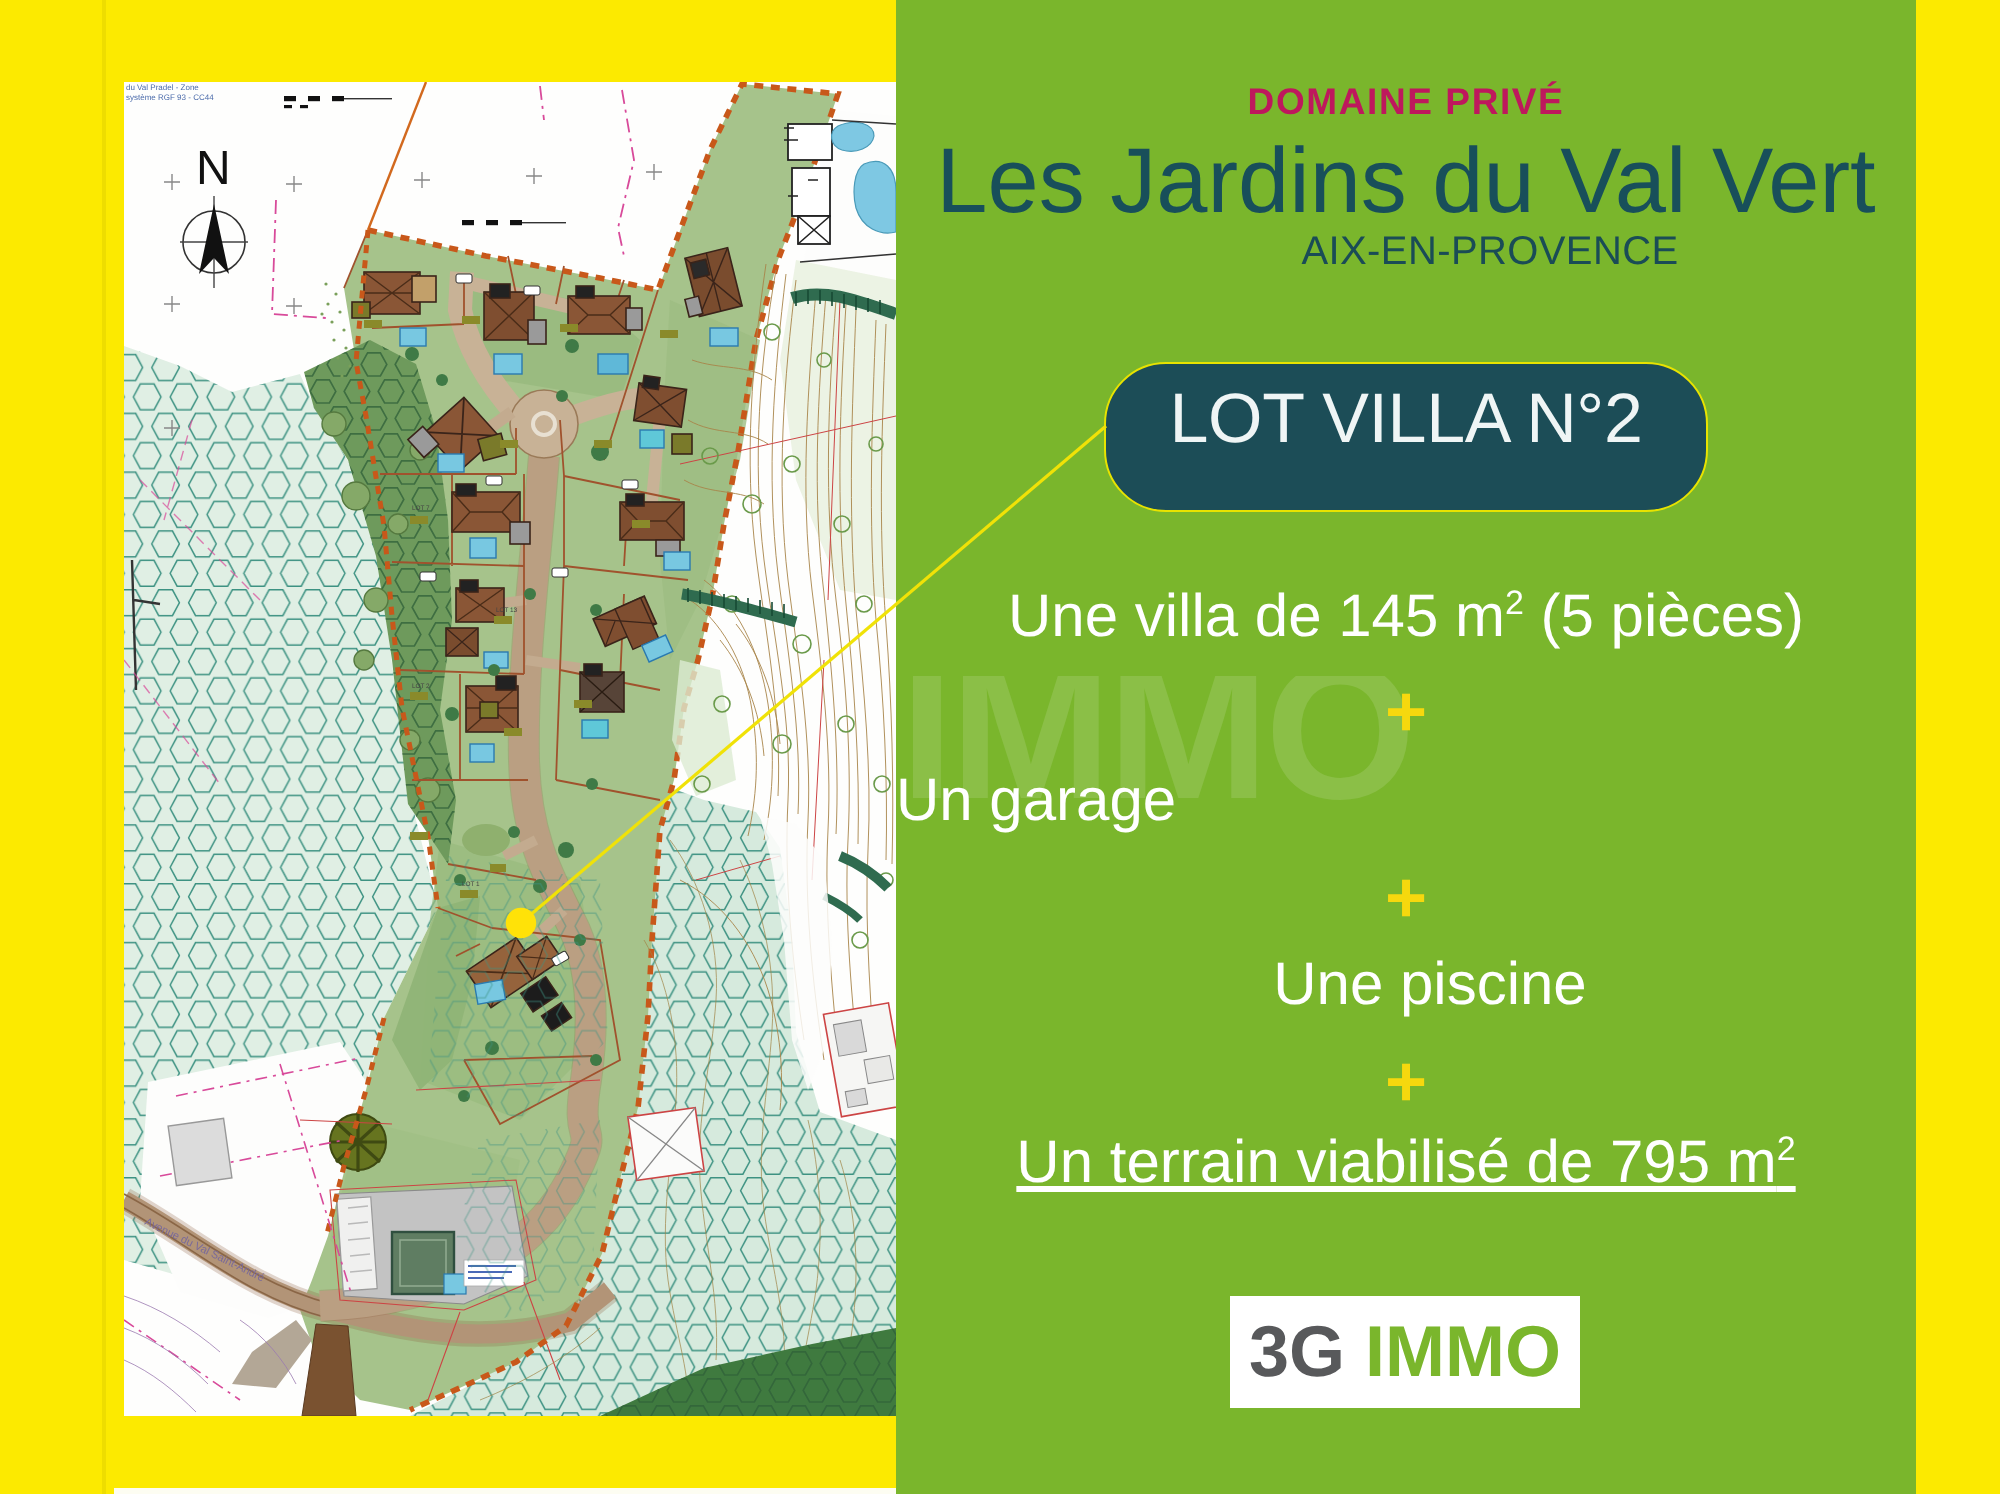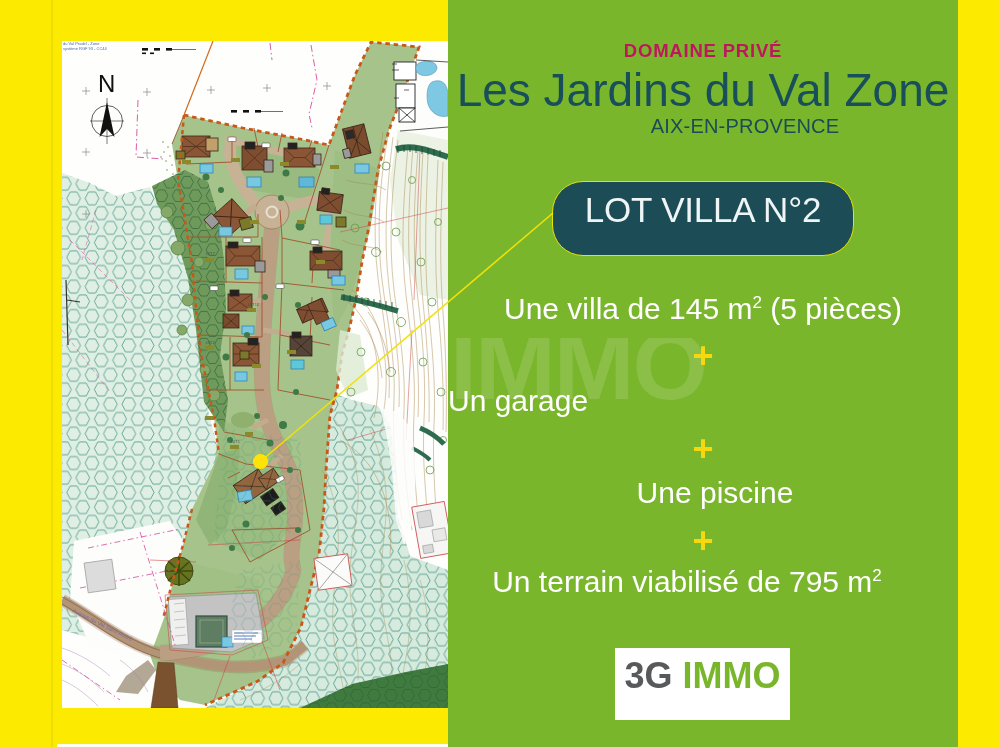--- a/index.html
+++ b/index.html
@@ -475,41 +475,41 @@
 </div>
 
 <div class="abs" style="left:448px;top:0;width:510px;height:747px;background:#7ab62c;"></div>
 
 <div class="abs" style="left:448px;top:338px;width:260px;height:120px;overflow:hidden;">
   <div style="position:absolute;left:2px;top:-28px;font-size:97px;font-weight:bold;color:rgba(255,255,255,0.13);letter-spacing:-2px;">IMMO</div>
 </div>
 
 <div class="abs" style="left:448px;top:40px;width:510px;text-align:center;color:#be185d;font-size:18.5px;font-weight:bold;letter-spacing:0.8px;">DOMAINE PRIVÉ</div>
 
-<div class="abs" style="left:448px;top:63px;width:510px;text-align:center;color:#184f5a;font-size:46px;font-weight:normal;">Les Jardins du Val Zone</div>
+<div class="abs" style="left:448px;top:63px;width:510px;text-align:center;color:#184f5a;font-size:46px;font-weight:normal;">Les Jardins du Val Vert</div>
 
 <div class="abs" style="left:448px;top:115px;width:510px;text-align:center;color:#1a4c56;font-size:20px;font-weight:normal;letter-spacing:0.2px;margin-left:42px;">AIX-EN-PROVENCE</div>
 
 <div class="abs" style="left:552px;top:181px;width:302px;height:75px;background:#1c4d57;border:1.5px solid #e8e300;border-radius:31px;box-sizing:border-box;text-align:center;line-height:56px;color:#eff5f5;font-size:35px;letter-spacing:-0.2px;">LOT VILLA N°2</div>
 
 <div class="abs" style="left:448px;top:292px;width:510px;text-align:center;color:#ffffff;font-size:30px;">Une villa de 145 m<sup style="font-size:17px;">2</sup> (5 pièces)</div>
 
 <div class="abs" style="left:448px;top:335px;width:510px;text-align:center;color:#f6d80e;font-size:36px;font-weight:bold;">+</div>
 
 <div class="abs" style="left:448px;top:384px;width:429px;color:#ffffff;font-size:30px;">Un garage</div>
 
 <div class="abs" style="left:448px;top:428px;width:510px;text-align:center;color:#f6d80e;font-size:36px;font-weight:bold;">+</div>
 
 <div class="abs" style="left:448px;top:476px;width:510px;text-align:center;color:#ffffff;font-size:30px;padding-left:12px;">Une piscine</div>
 
 <div class="abs" style="left:448px;top:520px;width:510px;text-align:center;color:#f6d80e;font-size:36px;font-weight:bold;">+</div>
 
-<div class="abs" style="left:432px;top:565px;width:510px;text-align:center;color:#ffffff;font-size:30px;">Un terrain viabilisé de 795 m<sup style="font-size:17px;">2</sup></div>
-
-<div class="abs" style="left:615px;top:648px;width:175px;height:72px;background:#ffffff;text-align:center;line-height:56px;font-size:36px;font-weight:bold;"><span style="color:#58595b;">3G</span><span style="color:#7ab62c;"> IMMO</span></div>
+<div class="abs" style="left:448px;top:565px;width:510px;text-align:center;color:#ffffff;font-size:30px;text-decoration:underline;">Un terrain viabilisé de 795 m<sup style="font-size:17px;">2</sup></div>
+
+<div class="abs" style="left:615px;top:648px;width:175px;height:56px;background:#ffffff;text-align:center;line-height:56px;font-size:36px;font-weight:bold;"><span style="color:#58595b;">3G</span><span style="color:#7ab62c;"> IMMO</span></div>
 
 <div class="abs" style="left:57px;top:743.5px;width:391px;height:3.5px;background:#fdfdf2;"></div>
 
 <div class="abs" style="left:51px;top:0;width:1.5px;height:747px;background:#e0cf00;opacity:0.5;"></div>
 
 <svg class="abs" style="left:0;top:0;pointer-events:none;" width="1000" height="747" viewBox="0 0 1000 747" xmlns="http://www.w3.org/2000/svg">
 
   <line x1="553" y1="213" x2="261" y2="461" stroke="#f0e207" stroke-width="1.6"></line>
 
   <circle cx="260.5" cy="461.5" r="7.6" fill="#ffe208"></circle>

